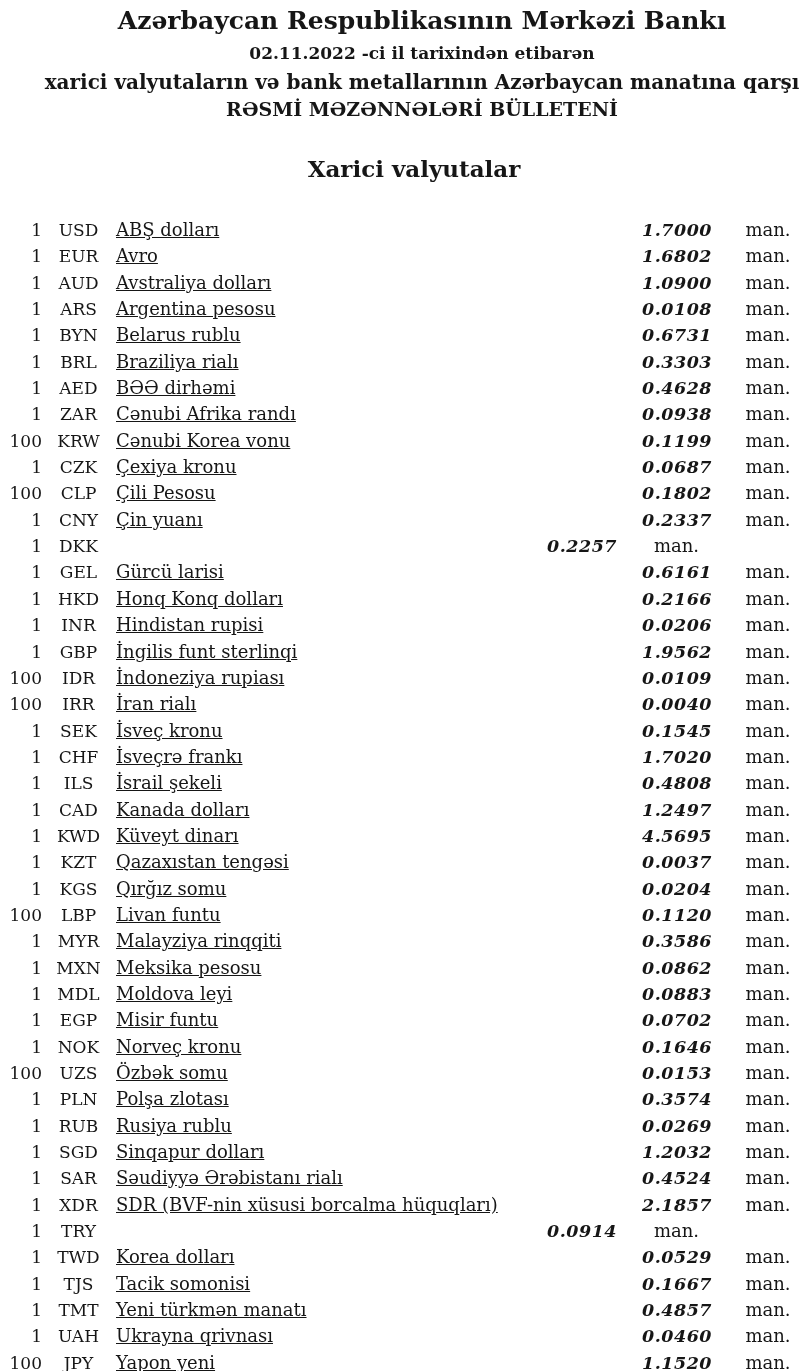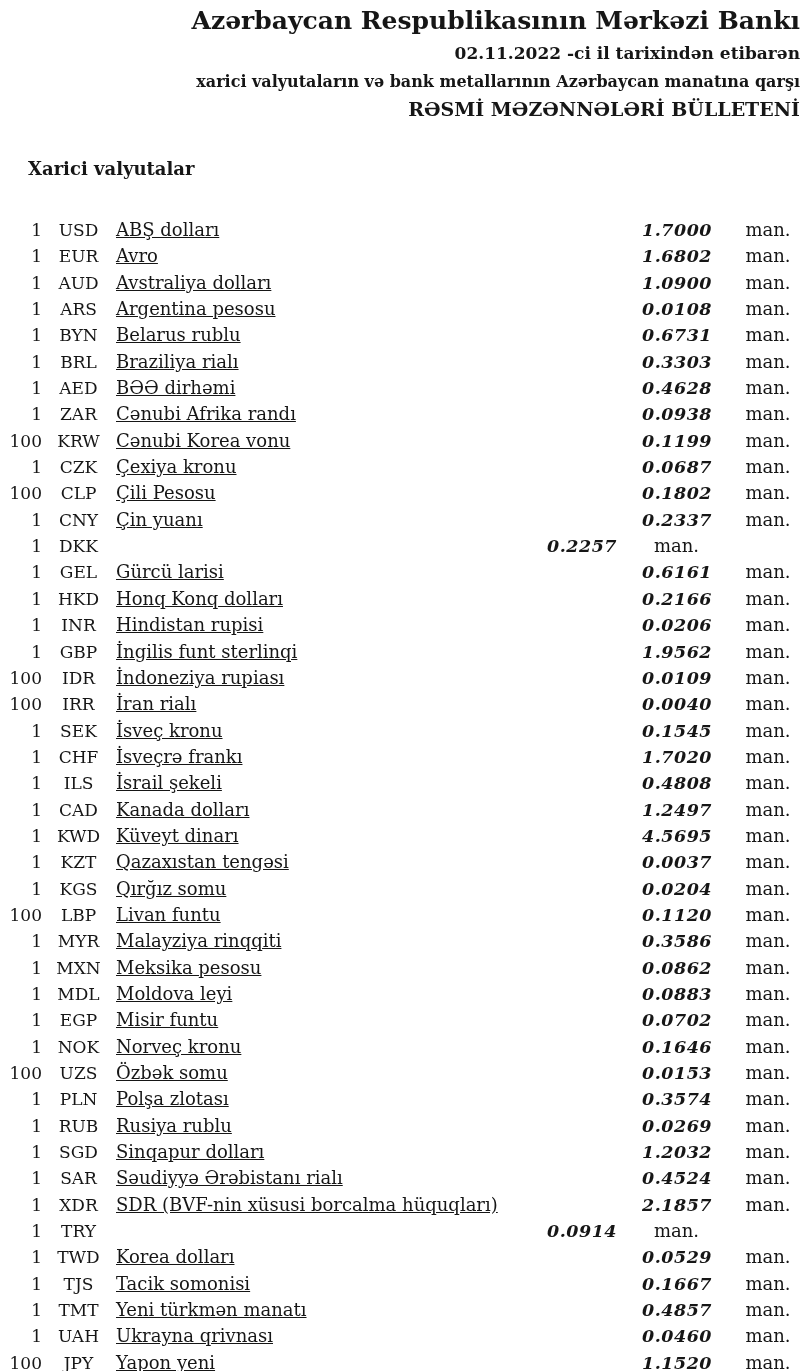--- a/index.html
+++ b/index.html
@@ -5,29 +5,30 @@
   html, body { margin: 0; padding: 0; background: #ffffff; }
   .page {
     position: relative;
     width: 800px;
     height: 1371px;
     overflow: hidden;
     background: #ffffff;
     color: #161616;
     font-family: "DejaVu Serif", "Liberation Serif", serif;
   }
-  header { text-align: right; padding-left: 44px; }
+  header { text-align: center; padding-left: 44px; }
   .hdr-title    { padding-top: 5px; font-size: 25px; line-height: 32px; font-weight: 700; }
   .hdr-date     { margin-top: 5px;  font-size: 17px; line-height: 22px; font-weight: 700; }
-  .hdr-sub      { margin-top: 6px;  font-size: 16px; line-height: 24px; font-weight: 700; }
+  .hdr-sub      { margin-top: 6px;  font-size: 20px; line-height: 24px; font-weight: 700; }
   .hdr-bulletin { margin-top: 3px;  font-size: 19px; line-height: 24px; font-weight: 700; }
   .section-title {
     margin-top: 37px;
+    text-align: center;
     padding-left: 28px;
-    font-size: 18px;
+    font-size: 23px;
     line-height: 22px;
     font-weight: 700;
   }
   .rates { margin-top: 5px; }
   .rate-row {
     display: grid;
     grid-template-columns: 42px 73px 502px 95px 88px;
     height: 26.35px;
     line-height: 26.35px;
     align-items: baseline;

